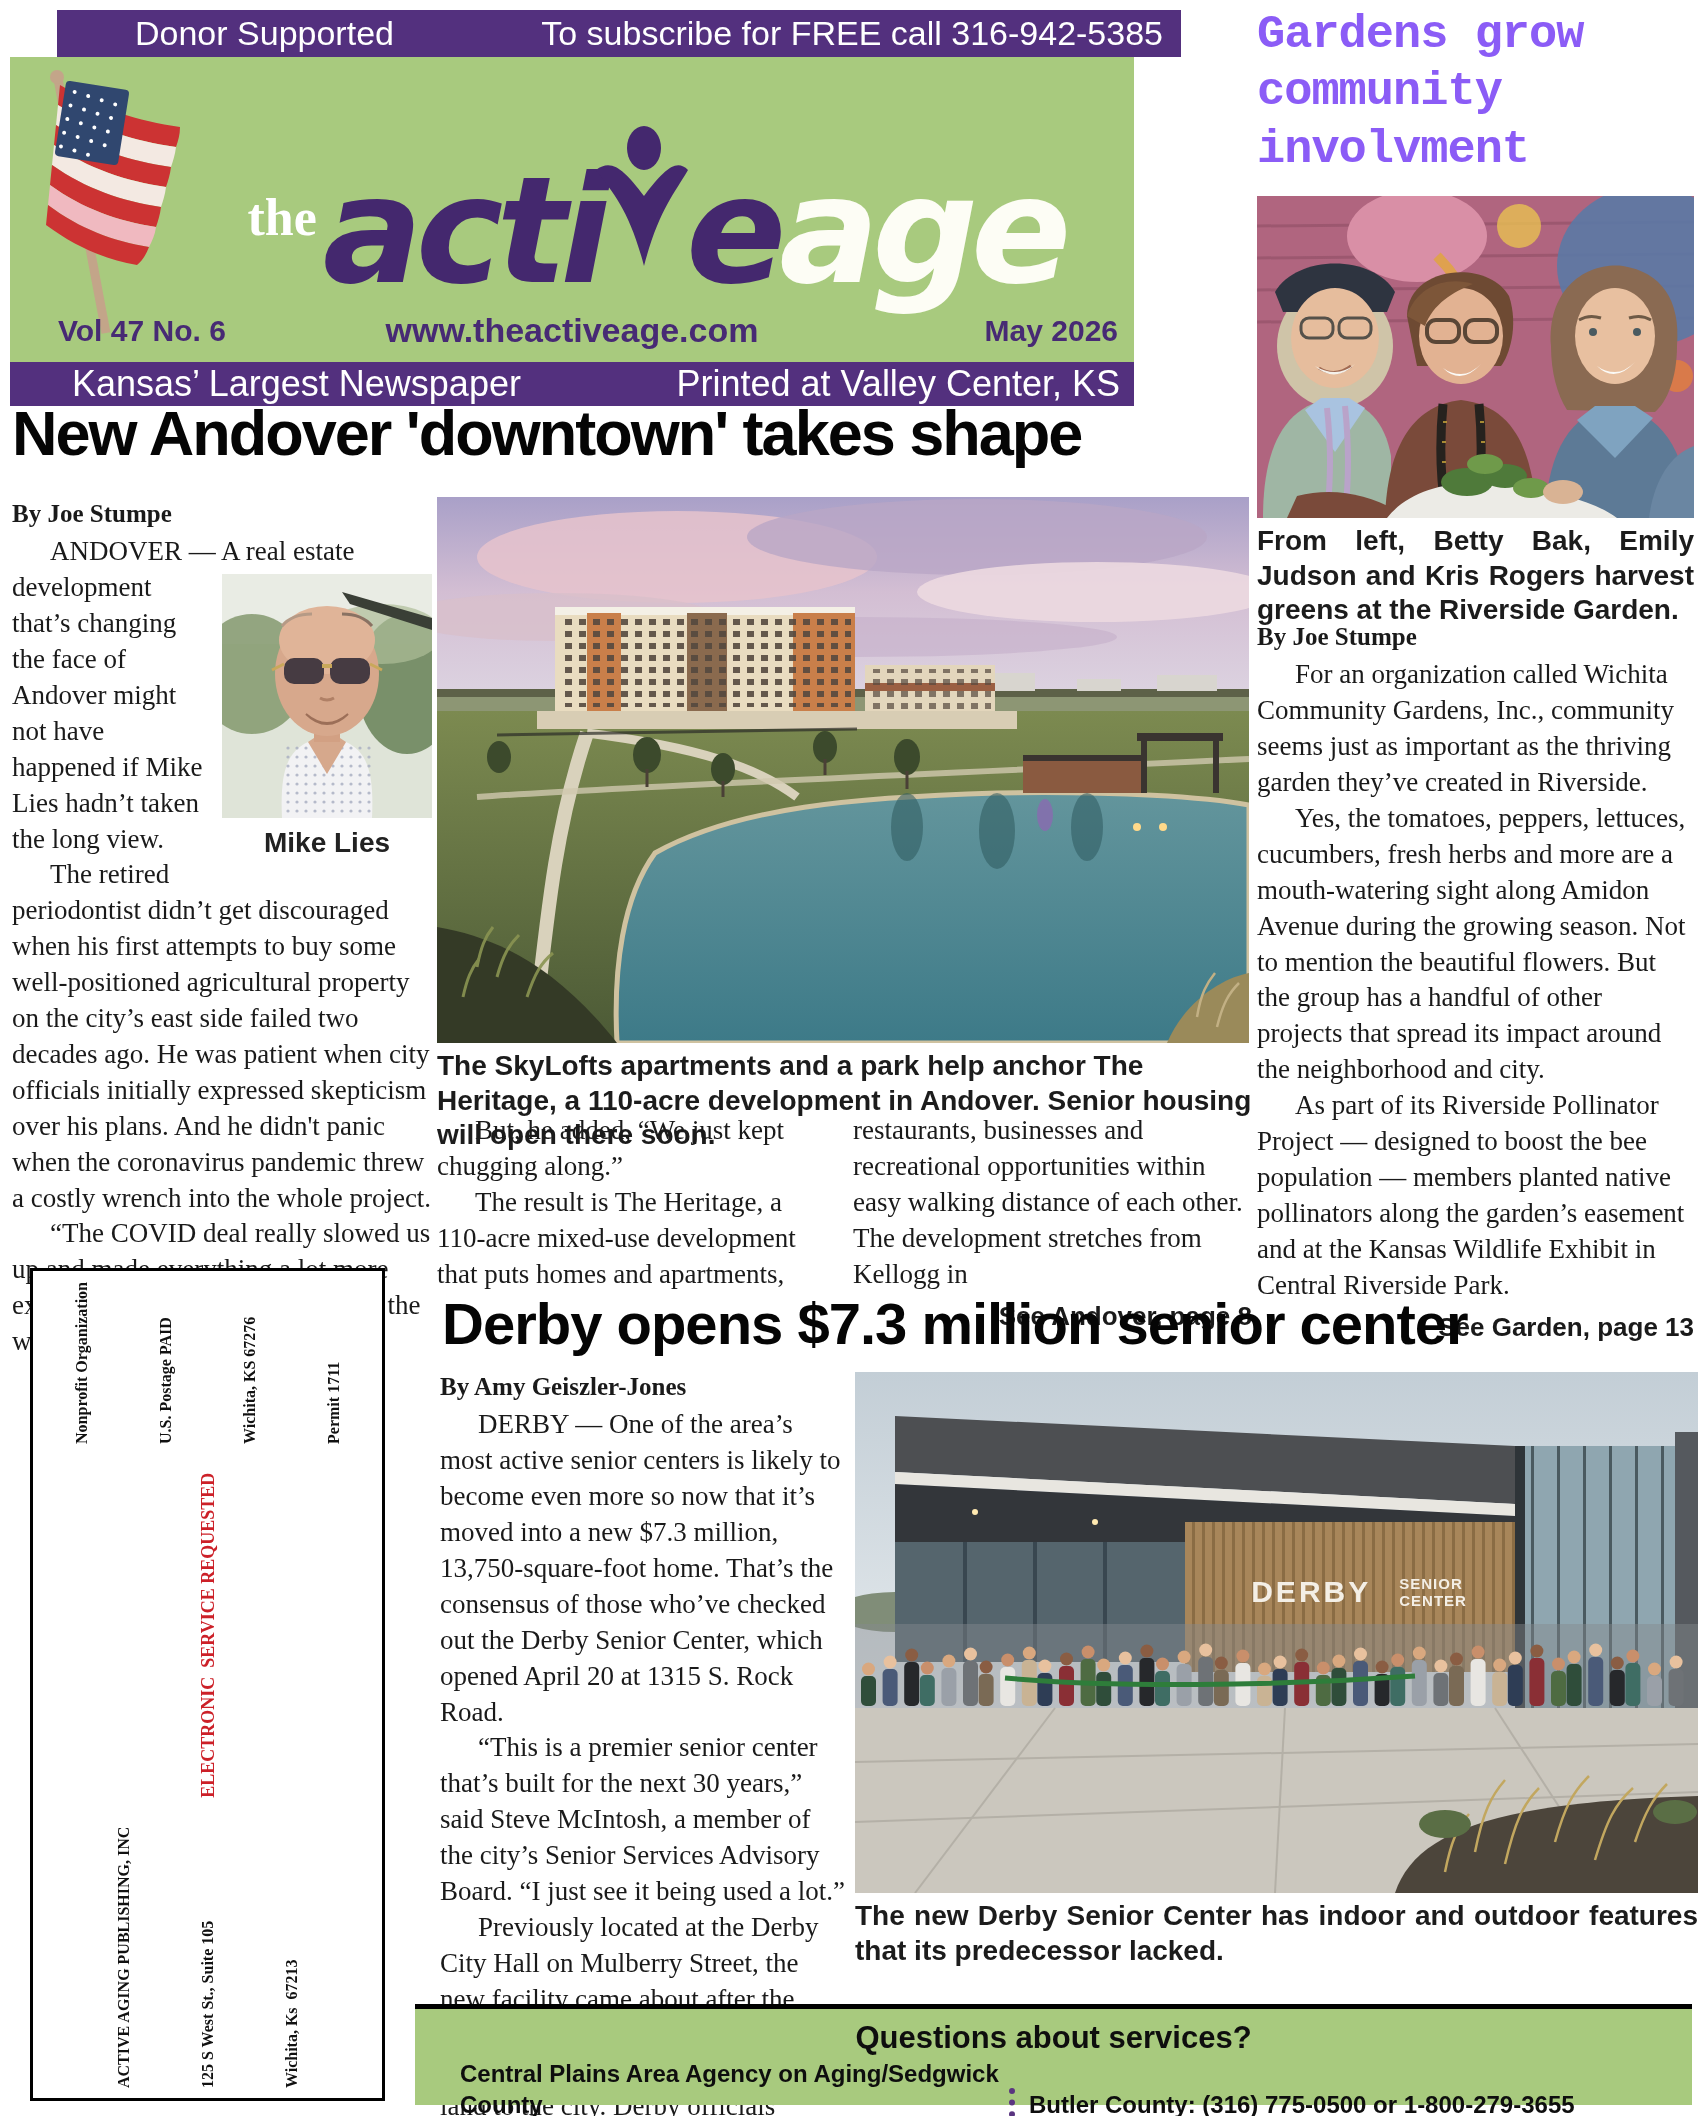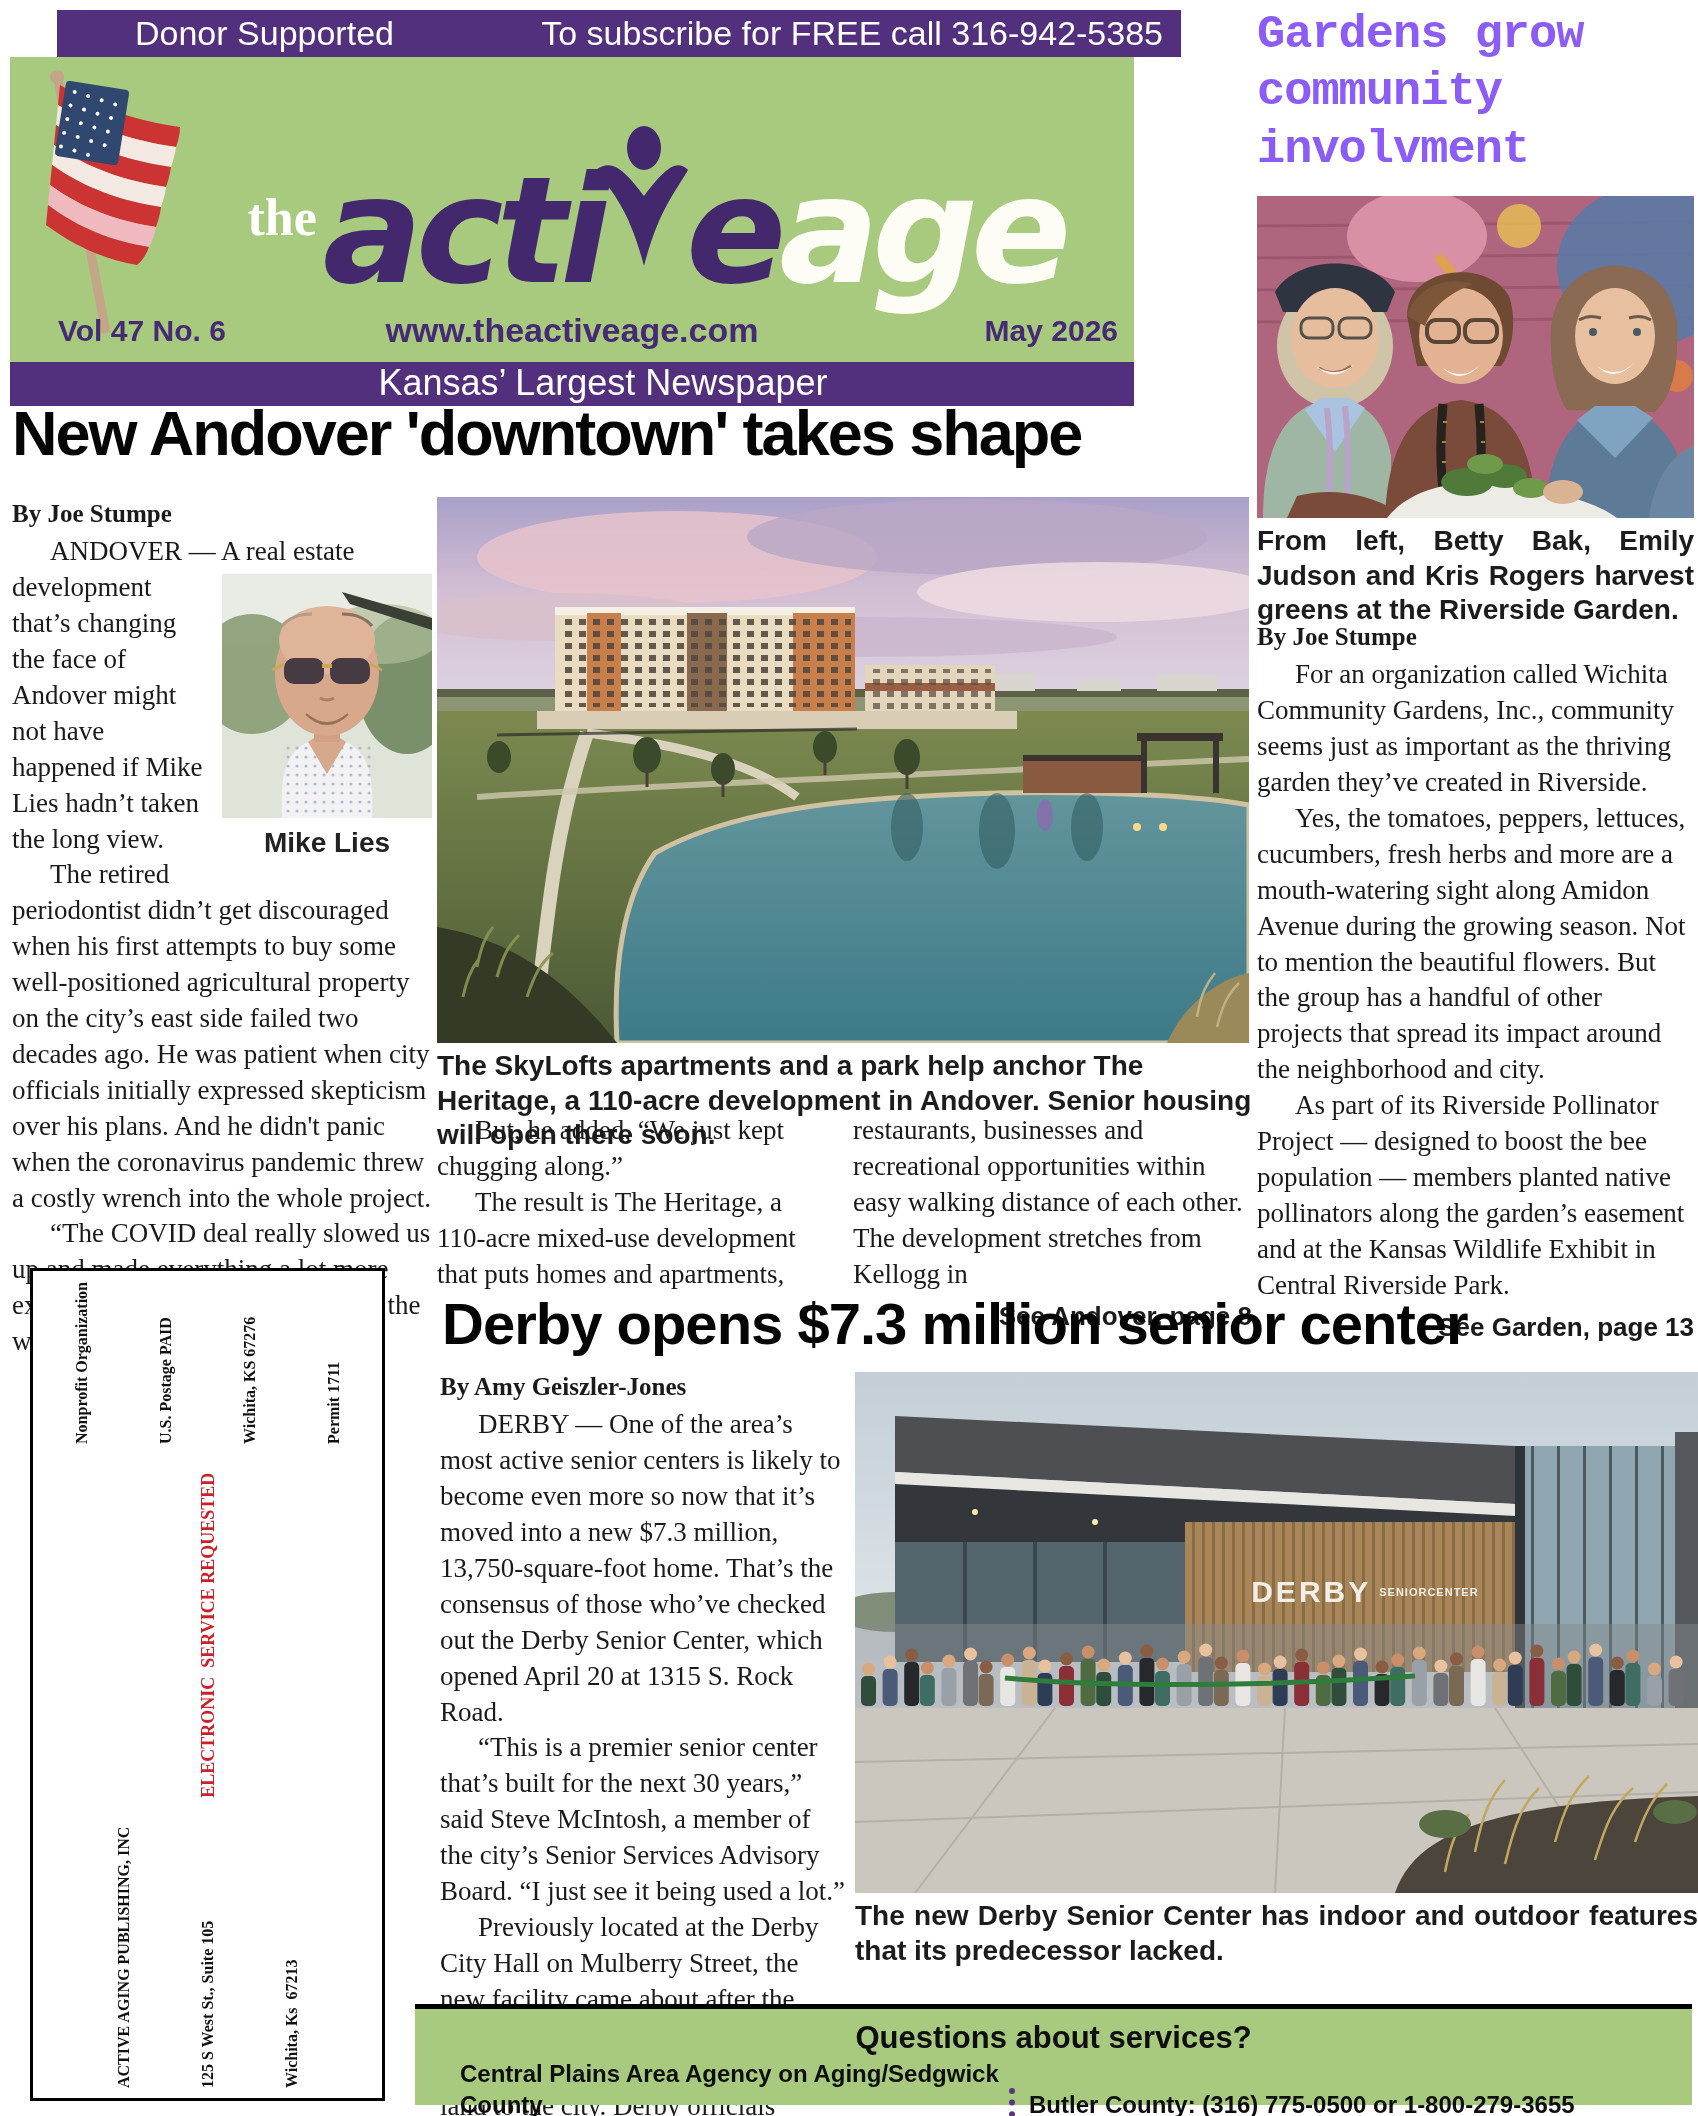--- a/index.html
+++ b/index.html
@@ -40,21 +40,21 @@
   .mast-vol, .mast-url, .mast-date {
     position:absolute; bottom:14px; color:#472a74;
     font-family:"Liberation Sans", sans-serif; font-weight:bold;
   }
   .mast-vol { left:48px; font-size:30px; }
   .mast-url { left:0; right:0; text-align:center; font-size:34px; bottom:12px; }
   .mast-date { right:16px; font-size:30px; }
   .bar2 {
     position:absolute; left:10px; top:362px; width:1124px; height:44px;
     background:#53307e; color:#ffffff; font-family:"Liberation Sans", sans-serif;
-    font-size:36px; display:flex; align-items:center;flex-direction:column;
+    font-size:36px; display:flex; align-items:center;
   }
   .bar2 .left { margin-left:62px; }
   .bar2 .right { margin-left:auto; margin-right:14px; }
   
   .h-main {
     position:absolute; left:12px; top:400px; width:1240px;
     font-family:"Liberation Sans", sans-serif; font-weight:bold;
     font-size:63px; letter-spacing:-2px; line-height:1.05; color:#050505;
   }
   .h-rail {
@@ -99,21 +99,21 @@
   .caption {
     font-family:"Liberation Sans", sans-serif; font-weight:bold;
     font-size:28px; line-height:1.24; color:#1c1c1c;
   }
   .photo-main svg, .photo-rail svg, .photo-derby svg, .portrait-float svg { display:block; }
   .derby-sign {
     position:absolute; left:47%; top:31%; display:flex; align-items:center; gap:8px;
     color:#f4efe6; font-family:"Liberation Sans", sans-serif; font-weight:bold;
   }
   .derby-sign .big { font-size:30px; letter-spacing:3px; }
-  .derby-sign .small { font-size:11px; line-height:1.15; letter-spacing:1px; display:flex; flex-direction:row; }
+  .derby-sign .small { font-size:15px; line-height:1.15; letter-spacing:1px; display:flex; flex-direction:column;margin-left:20px; }
   
   .mailbox {
     position:absolute; left:30px; top:1268px; width:355px; height:833px;
     background:#ffffff; border:3px solid #000;
   }
   .mail-rotated {
     position:absolute; left:50%; top:50%;
     width:806px; height:320px;
     transform:translate(-50%,-50%) rotate(-90deg);
     display:flex; align-items:center; justify-content:space-between;

